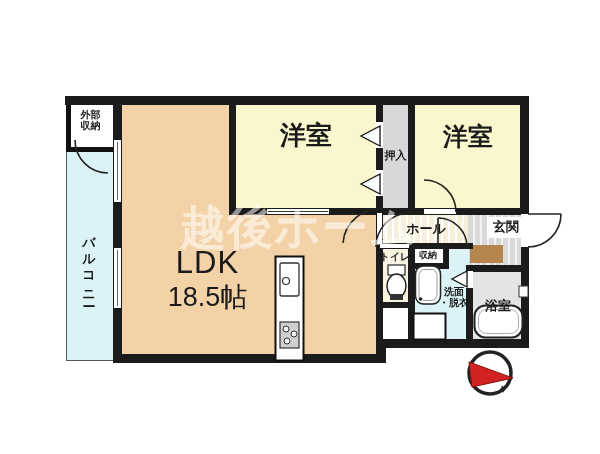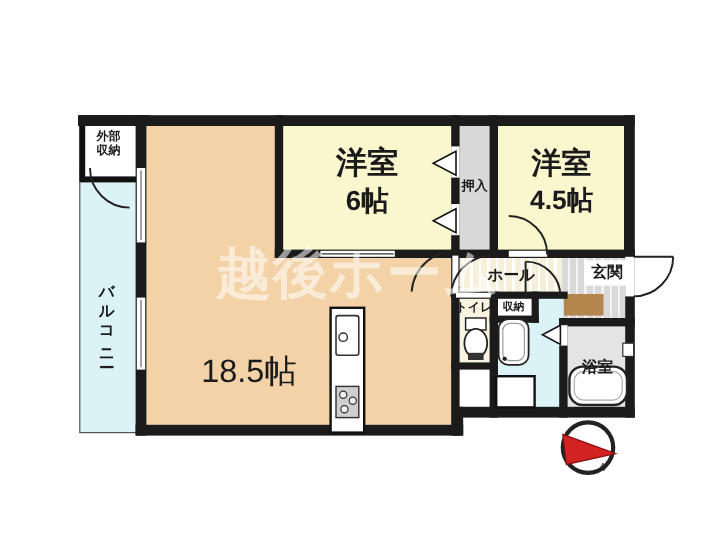--- a/index.html
+++ b/index.html
@@ -145,27 +145,28 @@
     <g>
       <circle cx="490" cy="373" r="21" fill="#ffffff" stroke="#222" stroke-width="3.5"></circle>
       <polygon points="469,362 513,378 472,387" fill="#d32222" stroke="#8a1010" stroke-width="1"></polygon>
       <text x="499" y="390" font-size="8" fill="#222" transform="rotate(30 499 390)" font-family="Liberation Sans, sans-serif">N</text>
     </g>
   </svg>
 
   <div class="lbl small" style="left:68px;top:100px;width:45px;height:40px;text-align:center;">外部
 収納</div>
   <div class="lbl med vert" style="left:74px;top:190px;width:28px;height:150px;">バルコニー</div>
-  <div class="lbl ldk-size" style="left:110px;top:293px;width:195px;height:34px;">18.5帖</div>
+  <div class="lbl ldk-name" style="left:110px;top:245px;width:195px;height:36px;">LDK</div>
+  <div class="lbl ldk-size" style="left:110px;top:281px;width:195px;height:34px;">18.5帖</div>
   <div class="lbl roomname" style="left:233px;top:120px;width:146px;height:32px;">洋室</div>
-  <div class="lbl roomsize" style="left:233px;top:152px;width:146px;height:30px;">6帖</div>
   <div class="lbl tiny" style="left:378px;top:147px;width:35px;height:16px;font-size:11px;">押入</div>
   <div class="lbl roomname" style="left:412px;top:120px;width:112px;height:32px;font-size:25px;">洋室</div>
-  <div class="lbl roomsize" style="left:412px;top:152px;width:112px;height:30px;font-size:22px;">4.5帖</div>
   <div class="lbl med" style="left:388px;top:220px;width:76px;height:18px;">ホール</div>
   <div class="lbl med genkan-lbl" style="left:487px;top:217px;width:38px;height:21px;">玄関</div>
   <div class="lbl small" style="left:378px;top:250px;width:34px;height:13px;">トイレ</div>
   <div class="lbl tiny" style="left:412px;top:249px;width:32px;height:13px;">収納</div>
+  <div class="lbl small" style="left:438px;top:279px;width:32px;height:36px;">洗面
+・脱衣</div>
   <div class="lbl med" style="left:472px;top:297px;width:52px;height:18px;">浴室</div>
 
   <div class="watermark">越後ホーム</div>
 
 </div>
 
 </body></html>

